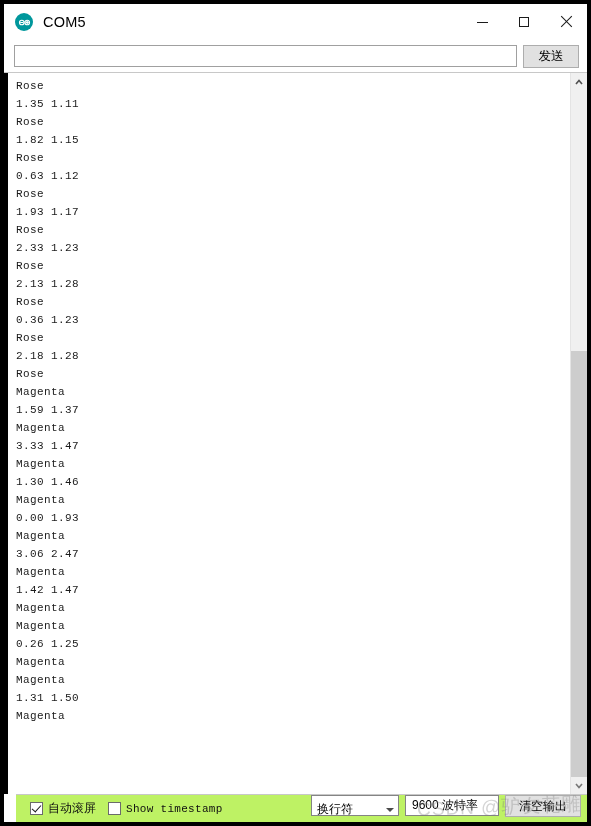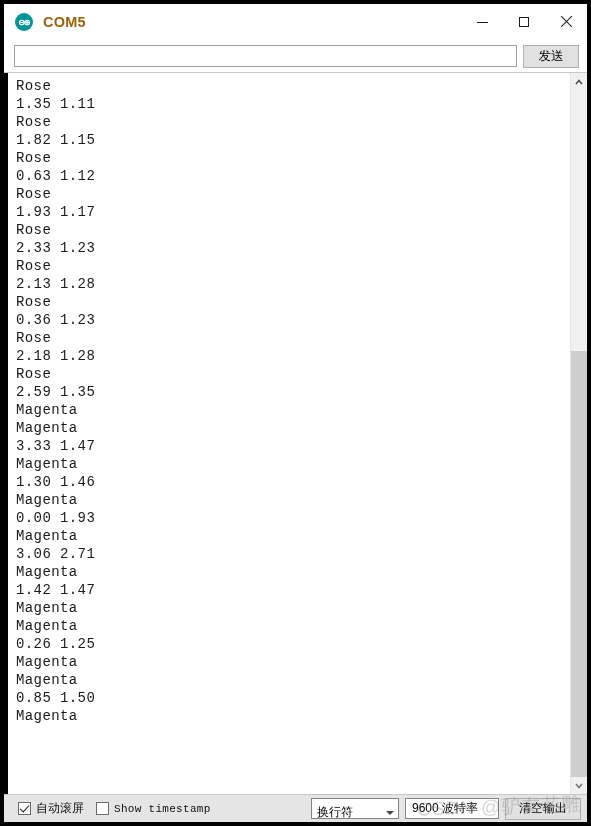--- a/index.html
+++ b/index.html
@@ -53,24 +53,23 @@
     background: #00979c;
     display: flex;
     align-items: center;
     justify-content: center;
     flex: 0 0 auto;
   }
   .app-icon svg { display: block; }
   .title-text {
     margin-left: 10px;
     font-size: 14.5px;
-    color: #a16207;
+    color: #000000;
     font-family: "Liberation Sans", sans-serif;
     letter-spacing: 0.2px;
-    font-weight: bold;
   }
   .win-controls {
     position: absolute;
     right: 0;
     top: 0;
     height: 36px;
     display: flex;
   }
   .win-btn {
     width: 42px;
@@ -147,21 +146,21 @@
   }
   .console {
     flex: 1 1 auto;
     overflow: hidden;
     padding: 4px 0 0 8px;
     box-sizing: border-box;
     background: #ffffff;
   }
   .line {
     font-family: "Liberation Mono", monospace;
-    font-size: 14px;
+    font-size: 11px;
     line-height: 18px;
     color: #1a1a1a;
     white-space: pre;
     letter-spacing: 0.4px;
   }
 
   
   .scrollbar {
     width: 17px;
     flex: 0 0 auto;
@@ -186,27 +185,27 @@
     position: absolute;
     left: 0;
     width: 16px;
     background: #cdcdcd;
   }
 
   
   .statusbar {
     height: 28px;
     min-height: 28px;
-    background: #e5e5e5;
+    background: #bef264;
     border-top: 1px solid #c8c8c8;
     display: flex;
-    align-items: center;
     padding: 0 6px 0 14px;
     box-sizing: border-box;
     position: relative;
+    margin-left: 12px;
   }
   .chk {
     display: flex;
     align-items: center;
     margin-right: 12px;
   }
   .chkbox {
     width: 13px;
     height: 13px;
     border: 1px solid #6b6b6b;
@@ -351,38 +350,38 @@
           <div class="line">1.93 1.17</div>
           <div class="line">Rose</div>
           <div class="line">2.33 1.23</div>
           <div class="line">Rose</div>
           <div class="line">2.13 1.28</div>
           <div class="line">Rose</div>
           <div class="line">0.36 1.23</div>
           <div class="line">Rose</div>
           <div class="line">2.18 1.28</div>
           <div class="line">Rose</div>
-          <div class="line">2.59 1.35</div>
-          <div class="line">Magenta</div>
+          <div class="line">Magenta</div>
+          <div class="line">1.59 1.37</div>
           <div class="line">Magenta</div>
           <div class="line">3.33 1.47</div>
           <div class="line">Magenta</div>
           <div class="line">1.30 1.46</div>
           <div class="line">Magenta</div>
           <div class="line">0.00 1.93</div>
           <div class="line">Magenta</div>
-          <div class="line">3.06 2.71</div>
+          <div class="line">3.06 2.47</div>
           <div class="line">Magenta</div>
           <div class="line">1.42 1.47</div>
           <div class="line">Magenta</div>
           <div class="line">Magenta</div>
           <div class="line">0.26 1.25</div>
           <div class="line">Magenta</div>
           <div class="line">Magenta</div>
-          <div class="line">0.85 1.50</div>
+          <div class="line">1.31 1.50</div>
           <div class="line">Magenta</div>
         </div>
 
       <div class="scrollbar">
         <div class="sb-arrow up">
           <svg width="8" height="6" viewBox="0 0 8 6" aria-hidden="true">
             <path d="M1 5 L4 1.4 L7 5" fill="none" stroke="#505050" stroke-width="1.6"></path>
           </svg>
         </div>
         <div class="sb-thumb" id="sb-thumb" style="top: 278.06px; height: 425.94px;"></div>

